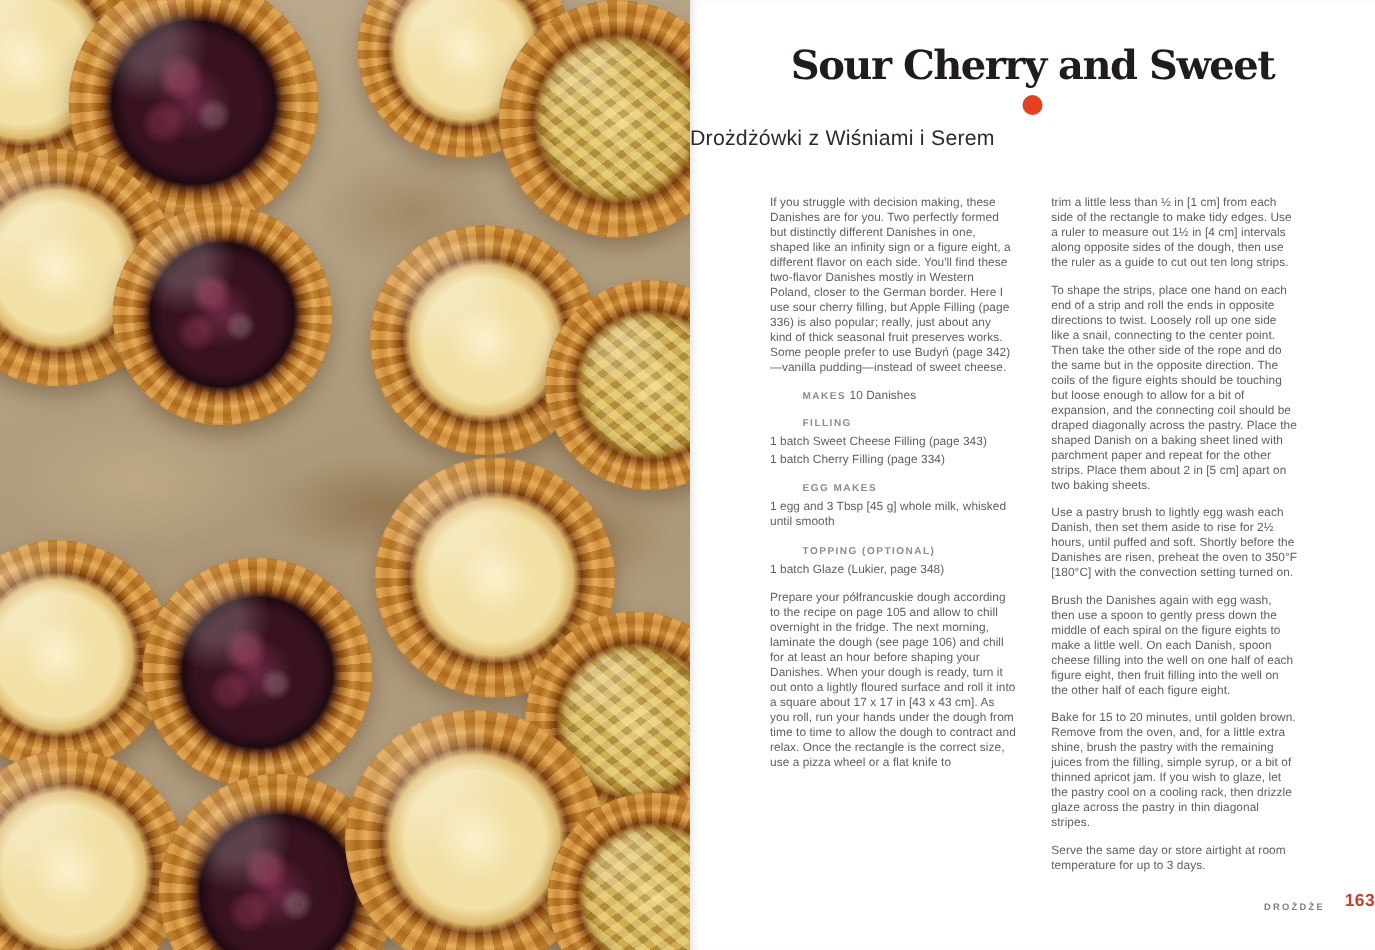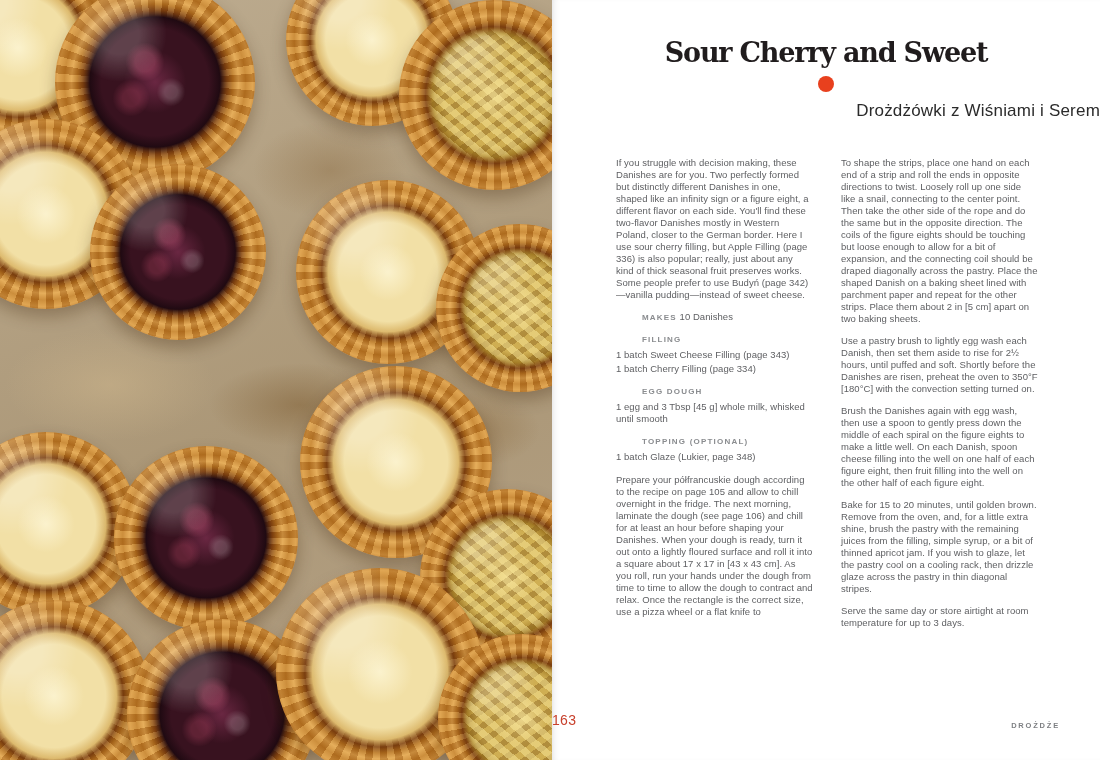--- a/index.html
+++ b/index.html
@@ -55,37 +55,37 @@
     -webkit-mask:radial-gradient(circle, #000 0 44%, transparent 50%);
             mask:radial-gradient(circle, #000 0 44%, transparent 50%);
   }
 
   
   .page{position:relative;width:548px;height:760px;background:#ffffff;
     box-shadow:inset 6px 0 10px -8px rgba(0,0,0,.25);}
   .title{
     margin:36px 10px 0;text-align:center;
     font-family:"DejaVu Serif","Liberation Serif",serif;
-    font-weight:bold;font-size:27px;line-height:33px;letter-spacing:-1.2px;
+    font-weight:bold;font-size:32px;line-height:33px;letter-spacing:-1.2px;
     color:#201c1d;
   }
   .dot{width:16px;height:16px;border-radius:50%;background:#e8401e;margin:7px auto 0;}
-  .subtitle{margin-top:9px;text-align:right;font-size:17px;letter-spacing:.2px;color:#2b2b2b;}
+  .subtitle{margin-top:9px;text-align:left;font-size:17px;letter-spacing:.2px;color:#2b2b2b;}
   .cols{display:flex;gap:28px;padding:0 66px 0 64px;margin-top:36px;}
   .col{width:197px;flex:0 0 197px;font-size:9.5px;line-height:12px;color:#5f6063;letter-spacing:.05px;}
   .col p{margin:0 0 10px;}
   .caps{font-size:8px;font-weight:bold;letter-spacing:1.2px;color:#8a8c8f;padding-left:26px;}
   .makes{margin:2px 0 6px;}
   .makes .val{color:#5f6063;}
   .ing{margin:0 0 11px;}
   .ing .head{margin-bottom:3px;}
   .ing .item{margin-bottom:2px;}
   .method{margin-top:16px;}
-  .footer-num{position:absolute;left:0;right:0;top:712px;text-align:left;
-    font-size:14px;font-weight:normal;color:#c8402c;letter-spacing:.3px;}
+  .footer-num{position:absolute;left:0;right:0;top:712px;text-align:right;
+    font-size:14px;font-weight:bold;color:#c8402c;letter-spacing:.3px;}
   .footer-chapter{position:absolute;right:40px;top:721px;
     font-size:7.5px;font-weight:bold;letter-spacing:1.8px;color:#7d7f82;}
 </style>
 </head>
 <body>
 
 <div class="spread">
 
   <div class="photo" id="photo">
       <div class="pastry cheese" style="left: -78px; top: -48px; height: 192px; width: 192px;"></div>
@@ -124,33 +124,34 @@
         </p>
 
 
         <div class="ing">
           <div class="caps head">FILLING</div>
           <div class="item">1 batch Sweet Cheese Filling (page 343)</div>
           <div class="item">1 batch Cherry Filling (page 334)</div>
         </div>
 
         <div class="ing">
-          <div class="caps head">EGG DOUGH</div>
+          <div class="caps head">EGG MAKES</div>
           <div class="item">1 egg and 3 Tbsp [45 g] whole milk, whisked until smooth</div>
         </div>
 
         <div class="ing">
           <div class="caps head">TOPPING (OPTIONAL)</div>
           <div class="item">1 batch Glaze (Lukier, page 348)</div>
         </div>
 
         <p class="method">Prepare your półfrancuskie dough according to the recipe on page 105 and allow to chill overnight in the fridge. The next morning, laminate the dough (see page 106) and chill for at least an hour before shaping your Danishes. When your dough is ready, turn it out onto a lightly floured surface and roll it into a square about 17 x 17 in [43 x 43 cm]. As you roll, run your hands under the dough from time to time to allow the dough to contract and relax. Once the rectangle is the correct size, use a pizza wheel or a flat knife to</p>
       </div>
 
       <div class="col">
+        <p>trim a little less than ½ in [1 cm] from each side of the rectangle to make tidy edges. Use a ruler to measure out 1½ in [4 cm] intervals along opposite sides of the dough, then use the ruler as a guide to cut out ten long strips.</p>
         <p>To shape the strips, place one hand on each end of a strip and roll the ends in opposite directions to twist. Loosely roll up one side like a snail, connecting to the center point. Then take the other side of the rope and do the same but in the opposite direction. The coils of the figure eights should be touching but loose enough to allow for a bit of expansion, and the connecting coil should be draped diagonally across the pastry. Place the shaped Danish on a baking sheet lined with parchment paper and repeat for the other strips. Place them about 2 in [5 cm] apart on two baking sheets.</p>
         <p>Use a pastry brush to lightly egg wash each Danish, then set them aside to rise for 2½ hours, until puffed and soft. Shortly before the Danishes are risen, preheat the oven to 350°F [180°C] with the convection setting turned on.</p>
         <p>Brush the Danishes again with egg wash, then use a spoon to gently press down the middle of each spiral on the figure eights to make a little well. On each Danish, spoon cheese filling into the well on one half of each figure eight, then fruit filling into the well on the other half of each figure eight.</p>
         <p>Bake for 15 to 20 minutes, until golden brown. Remove from the oven, and, for a little extra shine, brush the pastry with the remaining juices from the filling, simple syrup, or a bit of thinned apricot jam. If you wish to glaze, let the pastry cool on a cooling rack, then drizzle glaze across the pastry in thin diagonal stripes.</p>
         <p>Serve the same day or store airtight at room temperature for up to 3 days.</p>
       </div>
 
     </div>
 
     <div class="footer-num">163</div>

